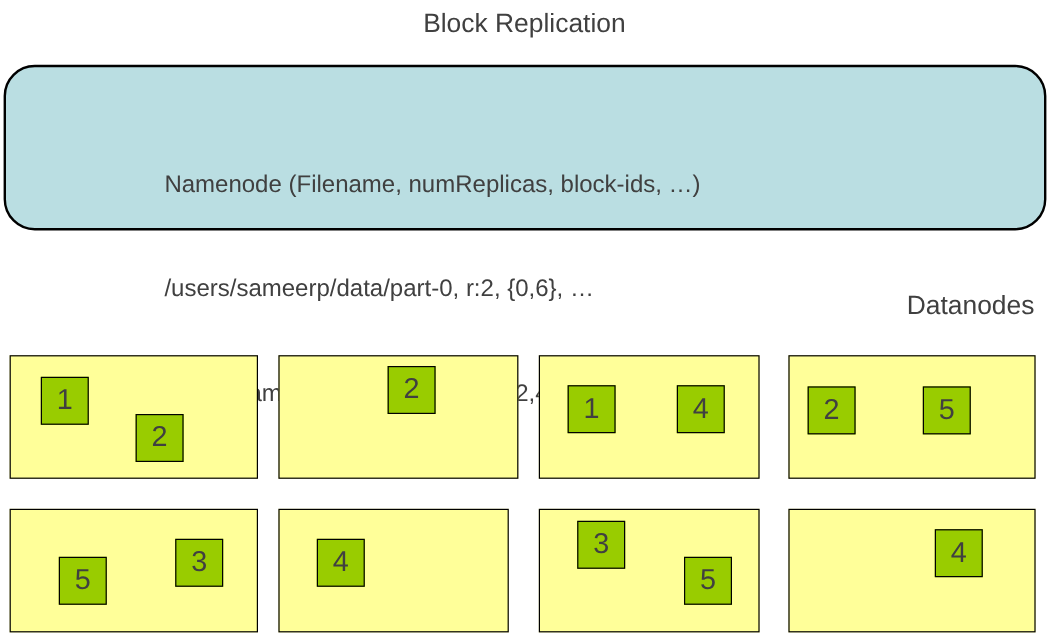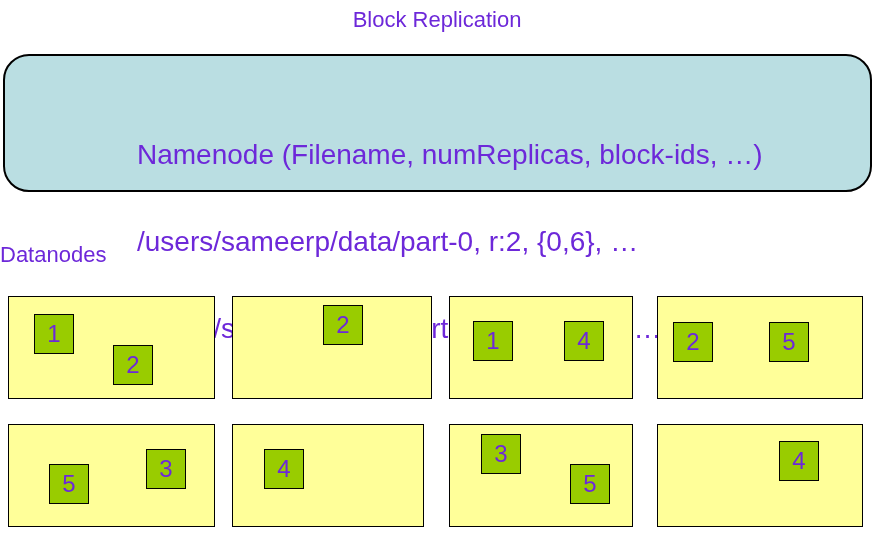--- a/index.html
+++ b/index.html
@@ -6,21 +6,21 @@
     margin: 0;
     padding: 0;
     background: #ffffff;
   }
   .slide {
     position: relative;
     width: 874px;
     height: 536px;
     background: var(--bg, #ffffff);
     font-family: "Liberation Sans", sans-serif;
-    color: #6d28d9;
+    color: #404040;
     overflow: hidden;
   }
   .slide-title {
     position: absolute;
     top: 7px;
     left: 0;
     width: 874px;
     text-align: center;
     font-size: 22px;
     line-height: 26px;
@@ -33,30 +33,30 @@
     width: 865px;
     height: 134px;
     background: var(--nn-fill, #BADEE2);
     border: 2px solid var(--line, #000000);
     border-radius: 26px;
   }
   .namenode-text {
     position: absolute;
     left: 132px;
     top: 26px;
-    font-size: 28px;
+    font-size: 20px;
     line-height: 29px;
     white-space: pre;
   }
   .datanodes-label {
     position: absolute;
     top: 242px;
     left: 0;
     width: 862px;
-    text-align: left;
+    text-align: right;
     font-size: 22px;
     line-height: 26px;
     white-space: pre;
   }
   .datanode {
     position: absolute;
     box-sizing: border-box;
     background: var(--dn-fill, #FFFF99);
     border: 1.5px solid var(--line, #000000);
   }

